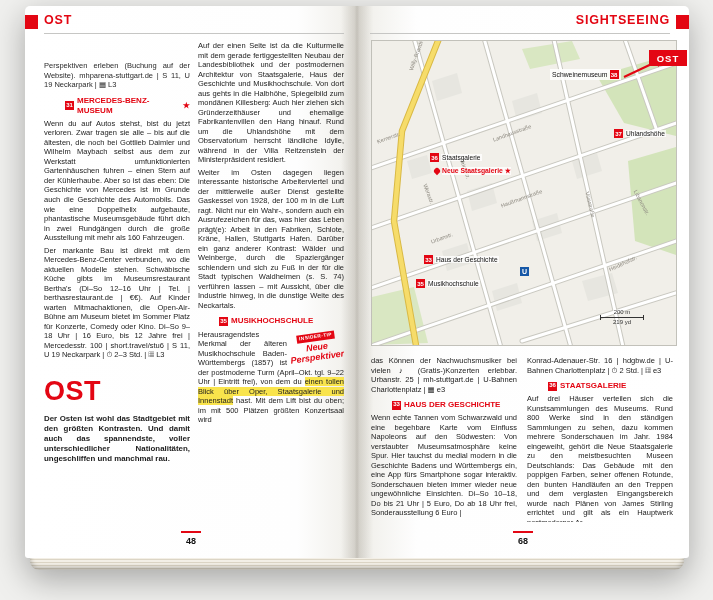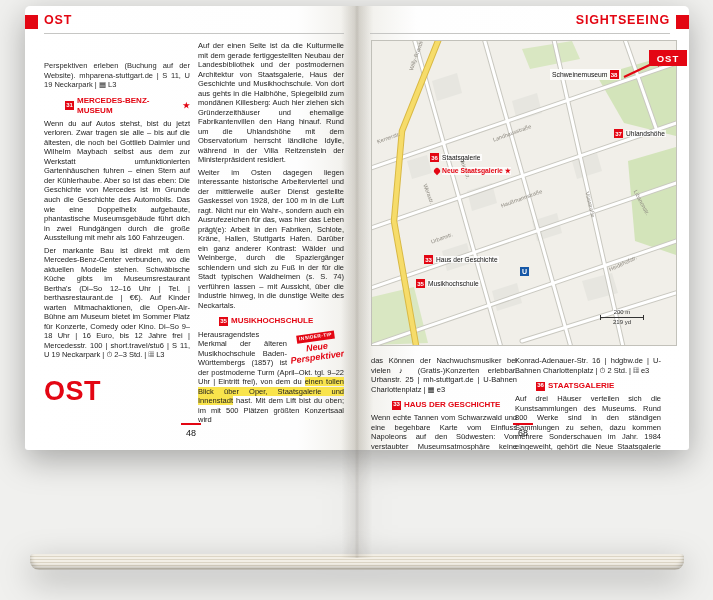--- a/index.html
+++ b/index.html
@@ -7,21 +7,21 @@
     width:713px;height:600px;position:relative;overflow:hidden;
     background:#f0f0ee;
     font-family:"Liberation Sans", sans-serif;
     -webkit-font-smoothing:antialiased;
   }
   .book{position:absolute;left:25px;top:6px;width:664px;height:576px;
         filter:drop-shadow(0 10px 16px rgba(0,0,0,0.30));}
   .stack{position:absolute;left:5px;right:5px;top:548px;height:16px;
          background:repeating-linear-gradient(to bottom,#f3efe6 0 2px,#dcd5c5 2px 3px);
          border-radius:3px 3px 9px 9px;box-shadow:inset 0 -3px 4px rgba(0,0,0,0.25);}
-  .page{position:absolute;top:0;width:332px;height:444px;background:#fff;overflow:hidden;}
+  .page{position:absolute;top:0;width:332px;height:552px;background:#fff;overflow:hidden;}
   .page.left{left:0;border-radius:5px 0 0 3px;
     background:linear-gradient(to right,#ffffff 0%,#fefefe 82%,#f3f2ee 95%,#e3e1da 100%);}
   .page.right{left:332px;border-radius:0 5px 3px 0;
     background:linear-gradient(to left,#ffffff 0%,#fefefe 82%,#f3f2ee 95%,#e3e1da 100%);}
   .spine{position:absolute;left:316px;top:0;width:32px;height:552px;pointer-events:none;
     background:linear-gradient(to right,rgba(0,0,0,0) 0%,rgba(60,50,40,0.10) 42%,rgba(60,50,40,0.18) 50%,rgba(60,50,40,0.10) 58%,rgba(0,0,0,0) 100%);}
 
   
   .edgebar{position:absolute;top:9px;width:13px;height:14px;background:#e30613;}
   .edgebar.l{left:0;} .edgebar.r{right:0;}
@@ -48,26 +48,26 @@
   .tipwrap{float:right;width:54px;margin:3px 0 3px 3px;transform:rotate(-8deg);
            display:flex;flex-direction:column;align-items:center;gap:2px;}
   .tiplabel{background:#e30613;color:#fff;font-size:4.8px;font-weight:bold;
             padding:1px 3px;letter-spacing:0.4px;white-space:nowrap;}
   .tiptext{color:#e30613;font-weight:bold;font-style:italic;font-size:9px;
            line-height:1.05;text-align:center;}
 
   
   .rcol{position:absolute;top:350px;width:146px;height:166px;font-size:7.5px;line-height:1.27;
         text-align:justify;color:#1c1c1c;overflow:hidden;hyphens:auto;}
-  .rc1{left:14px;} .rc2{left:158px;}
+  .rc1{left:14px;} .rc2{left:170px;}
   .rcol p{margin:0 0 3px 0;}
 
   
   .pn{position:absolute;bottom:12px;width:44px;text-align:center;font-size:9px;
-      font-weight:normal;color:#111;}
+      font-weight:bold;color:#111;}
   .pn .dash{display:block;width:20px;height:2px;background:#e30613;margin:0 auto 3px auto;}
   .pn.l{left:144px;} .pn.r{left:144px;}
 
   
   .map{position:absolute;left:14px;top:34px;width:304px;height:304px;background:#f1efe9;
        border:1px solid #c2c1ba;overflow:hidden;}
   .map svg.base{position:absolute;left:0;top:0;}
   .maplabel{position:absolute;color:#a3a49e;font-size:12.5px;letter-spacing:2.5px;
             font-weight:bold;white-space:nowrap;}
   .stname{position:absolute;color:#8f8b82;font-size:5.6px;white-space:nowrap;transform-origin:0 0;}
@@ -107,20 +107,21 @@
     <div class="col c1">
       <p class="small">Perspektiven erleben (Buchung auf der Website). mhparena-stuttgart.de | S 11, U 19 Neckarpark | ▦ L3</p>
       <div class="hd">
         <span class="numsq">31</span>
         <span>MERCEDES-BENZ-MUSEUM</span>
         <span class="star">★</span>
       </div>
       <p>Wenn du auf Autos stehst, bist du jetzt verloren. Zwar tragen sie alle – bis auf die ältesten, die noch bei Gottlieb Daimler und Wilhelm Maybach selbst aus dem zur Werkstatt umfunktionierten Gartenhäuschen fuhren – einen Stern auf der Kühlerhaube. Aber so ist das eben: Die Geschichte von Mercedes ist im Grunde auch die Geschichte des Automobils. Das wie eine Doppelhelix aufgebaute, phantastische Museumsgebäude führt dich in zwei Rundgängen durch die große Ausstellung mit mehr als 160 Fahrzeugen.</p>
       <p>Der markante Bau ist direkt mit dem Mercedes-Benz-Center verbunden, wo die aktuellen Modelle stehen. Schwäbische Küche gibts im Museumsrestaurant Bertha's (Di–So 12–16 Uhr | Tel. | berthasrestaurant.de | €€). Auf Kinder warten Mitmachaktionen, die Open-Air-Bühne am Museum bietet im Sommer Platz für Konzerte, Comedy oder Kino. Di–So 9–18 Uhr | 16 Euro, bis 12 Jahre frei | Mercedesstr. 100 | short.travel/stu6 | S 11, U 19 Neckarpark | ⏱ 2–3 Std. | ▦ L3</p>
       <h1 class="ost">OST</h1>
+      <p class="lead">Der Osten ist wohl das Stadtgebiet mit den größten Kontrasten. Und damit auch das spannendste, voller unterschiedlicher Nationalitäten, ungeschliffen und manchmal rau.</p>
     </div>
 
     <div class="col c2">
       <p>Auf der einen Seite ist da die Kulturmeile mit dem gerade fertiggestellten Neubau der Landesbibliothek und der postmodernen Architektur von Staatsgalerie, Haus der Geschichte und Musikhochschule. Von dort aus gehts in die Halbhöhe, Spiegelbild zum mondänen Killesberg: Auch hier ziehen sich Gründerzeithäuser und ehemalige Fabrikantenvillen den Hang hinauf. Rund um die Uhlandshöhe mit dem Observatorium herrscht ländliche Idylle, während in der Villa Reitzenstein der Ministerpräsident residiert.</p>
       <p>Weiter im Osten dagegen liegen interessante historische Arbeiterviertel und der mittlerweile außer Dienst gestellte Gaskessel von 1928, der 100 m in die Luft ragt. Nicht nur ein Wahr-, sondern auch ein Ausrufezeichen für das, was hier das Leben prägt(e): Arbeit in den Fabriken, Schlote, Kräne, Hallen, Stuttgarts Hafen. Darüber ein ganz anderer Kontrast: Wälder und Weinberge, durch die Spaziergänger schlendern und sich zu Fuß in der für die Stadt typischen Waldheimen (s. S. 74) verführen lassen – mit Aussicht, über die Industrie hinweg, in die dunstige Weite des Neckartals.</p>
       <div class="hd">
         <span class="numsq">35</span>
         <span>MUSIKHOCHSCHULE</span>
       </div>
       <p>

